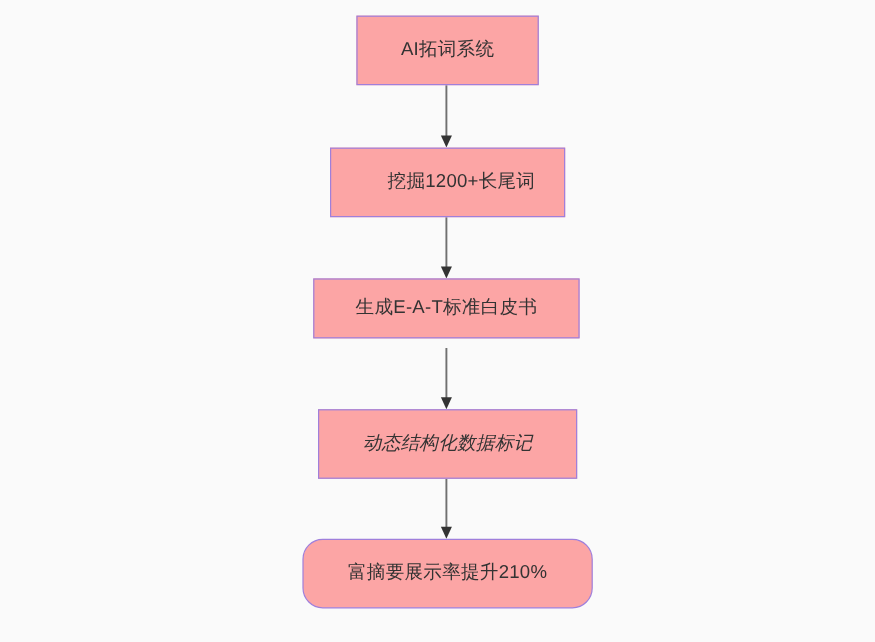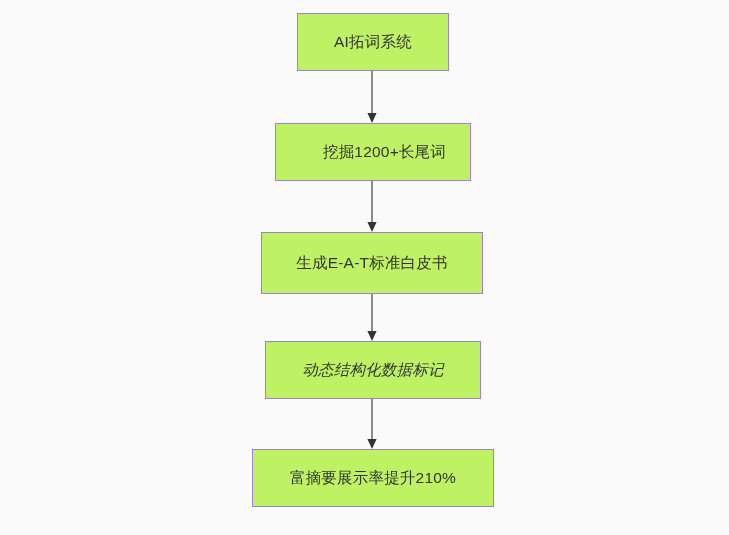--- a/index.html
+++ b/index.html
@@ -15,21 +15,21 @@
   }
   #flow-canvas {
     position: relative;
     width: 729px;
     height: 535px;
     background: #fafafa;
   }
   .node {
     position: absolute;
     box-sizing: border-box;
-    background: #bef264;
+    background: #fca5a5;
     border: 1.6px solid #9f7fdb;
     display: flex;
     align-items: center;
     justify-content: center;
     text-align: center;
   }
   .node-label {
     color: #333333;
     font-size: 15.5px;
     line-height: 1.2;
@@ -79,25 +79,25 @@
   </div>
 
   <div class="node" style="left:297px; top:13px; width:152px; height:58px;">
     <span class="node-label">AI拓词系统</span>
   </div>
 
   <div class="node" style="left:275px; top:123px; width:196px; height:58px;padding-left:23px;">
     <span class="node-label">挖掘1200+长尾词</span>
   </div>
 
-  <div class="node" style="left:261px; top:232px; width:222px; height:62px;">
+  <div class="node" style="left:261px; top:232px; width:222px; height:50px;">
     <span class="node-label">生成E-A-T标准白皮书</span>
   </div>
 
   <div class="node" style="left:265px; top:341px; width:216px; height:58px;font-style:italic;">
     <span class="node-label">动态结构化数据标记</span>
   </div>
 
-  <div class="node" style="left:252px; top:449px; width:242px; height:58px;">
+  <div class="node" style="left:252px; top:449px; width:242px; height:58px;border-radius:17px;">
     <span class="node-label">富摘要展示率提升210%</span>
   </div>
 
 </div>
 
 </body></html>

